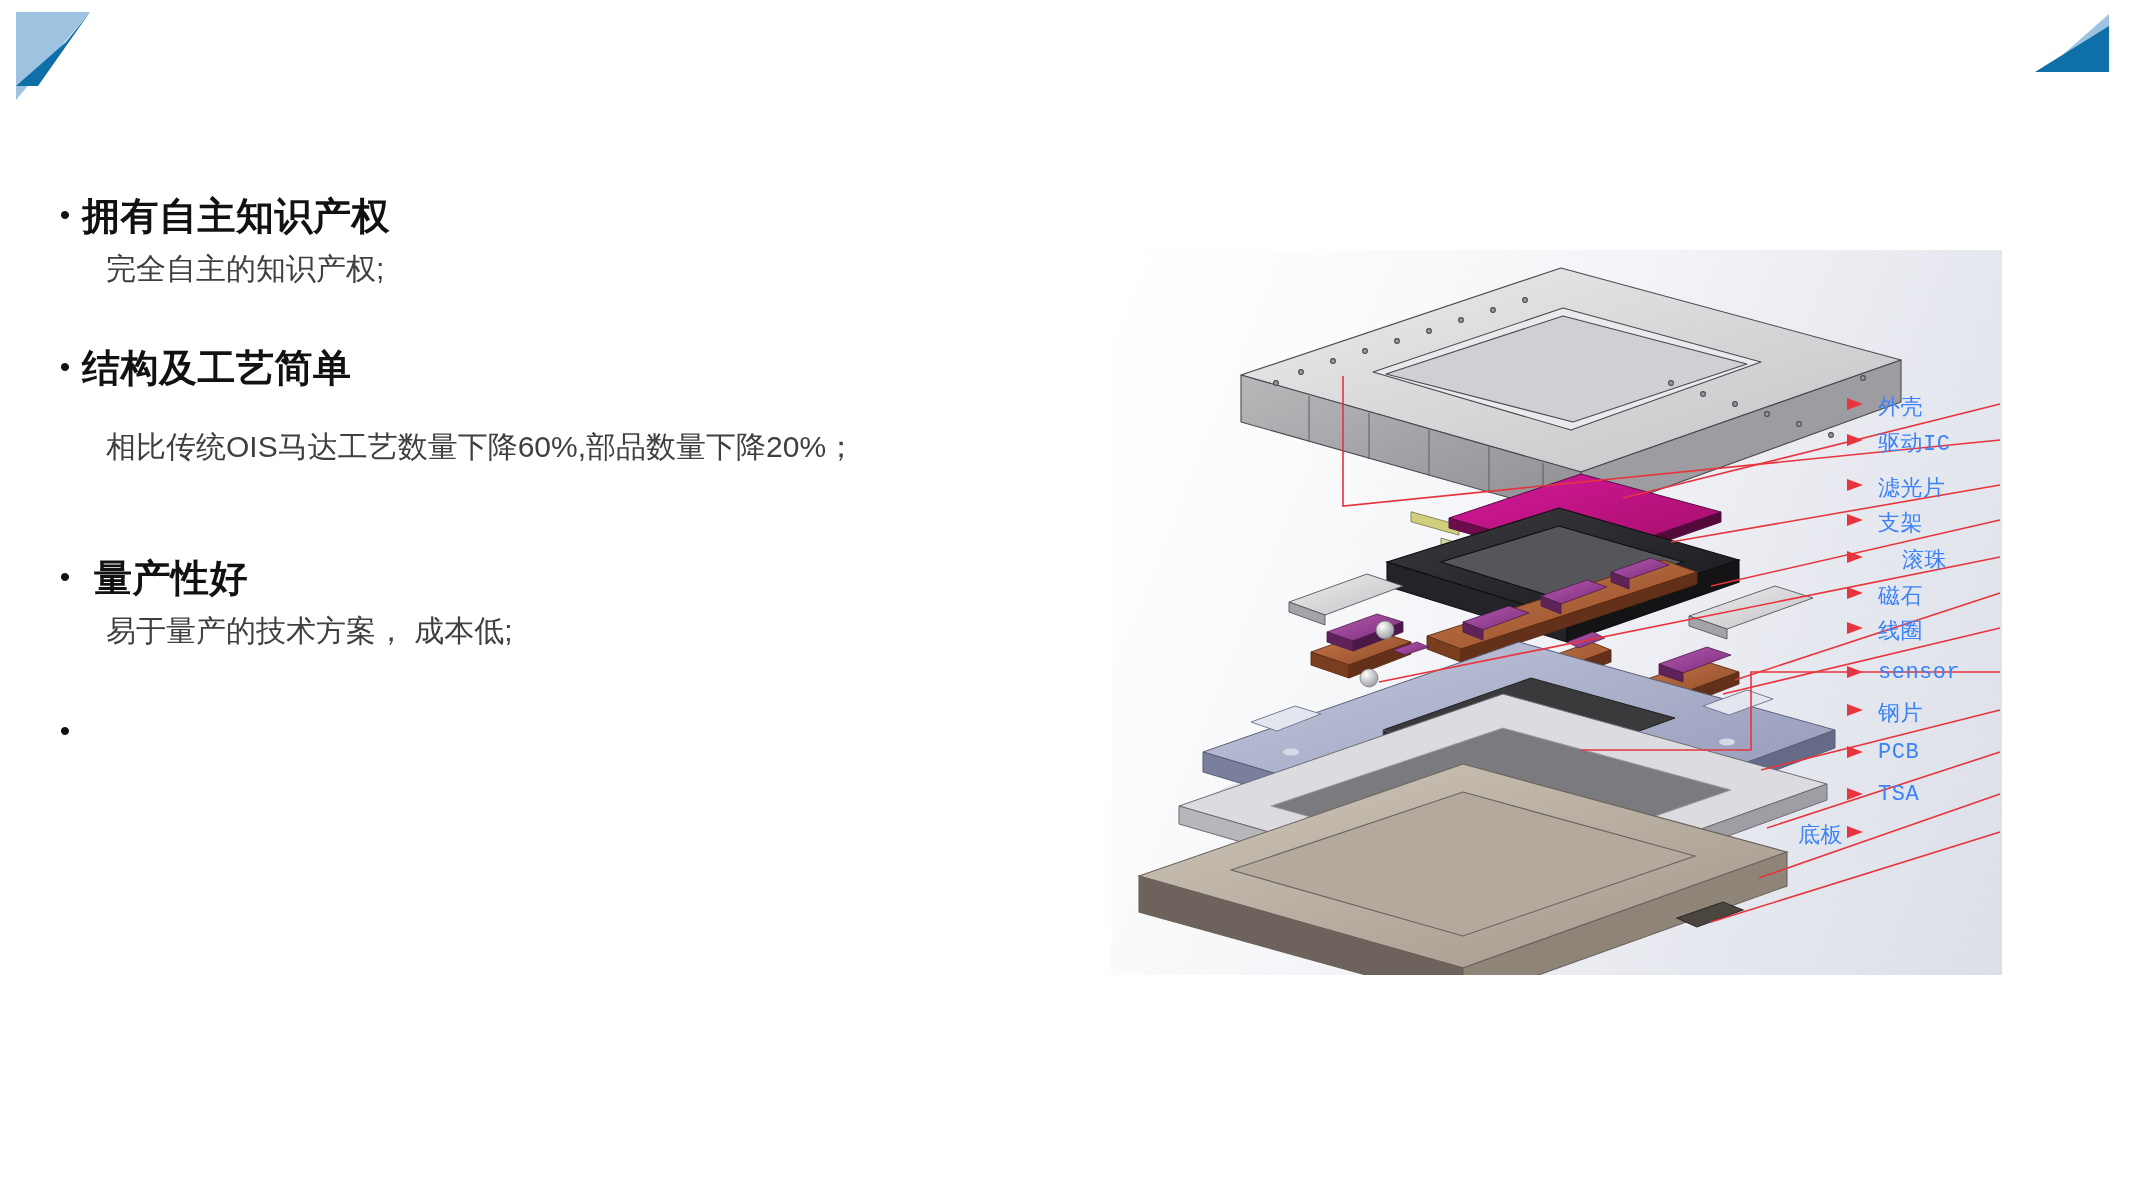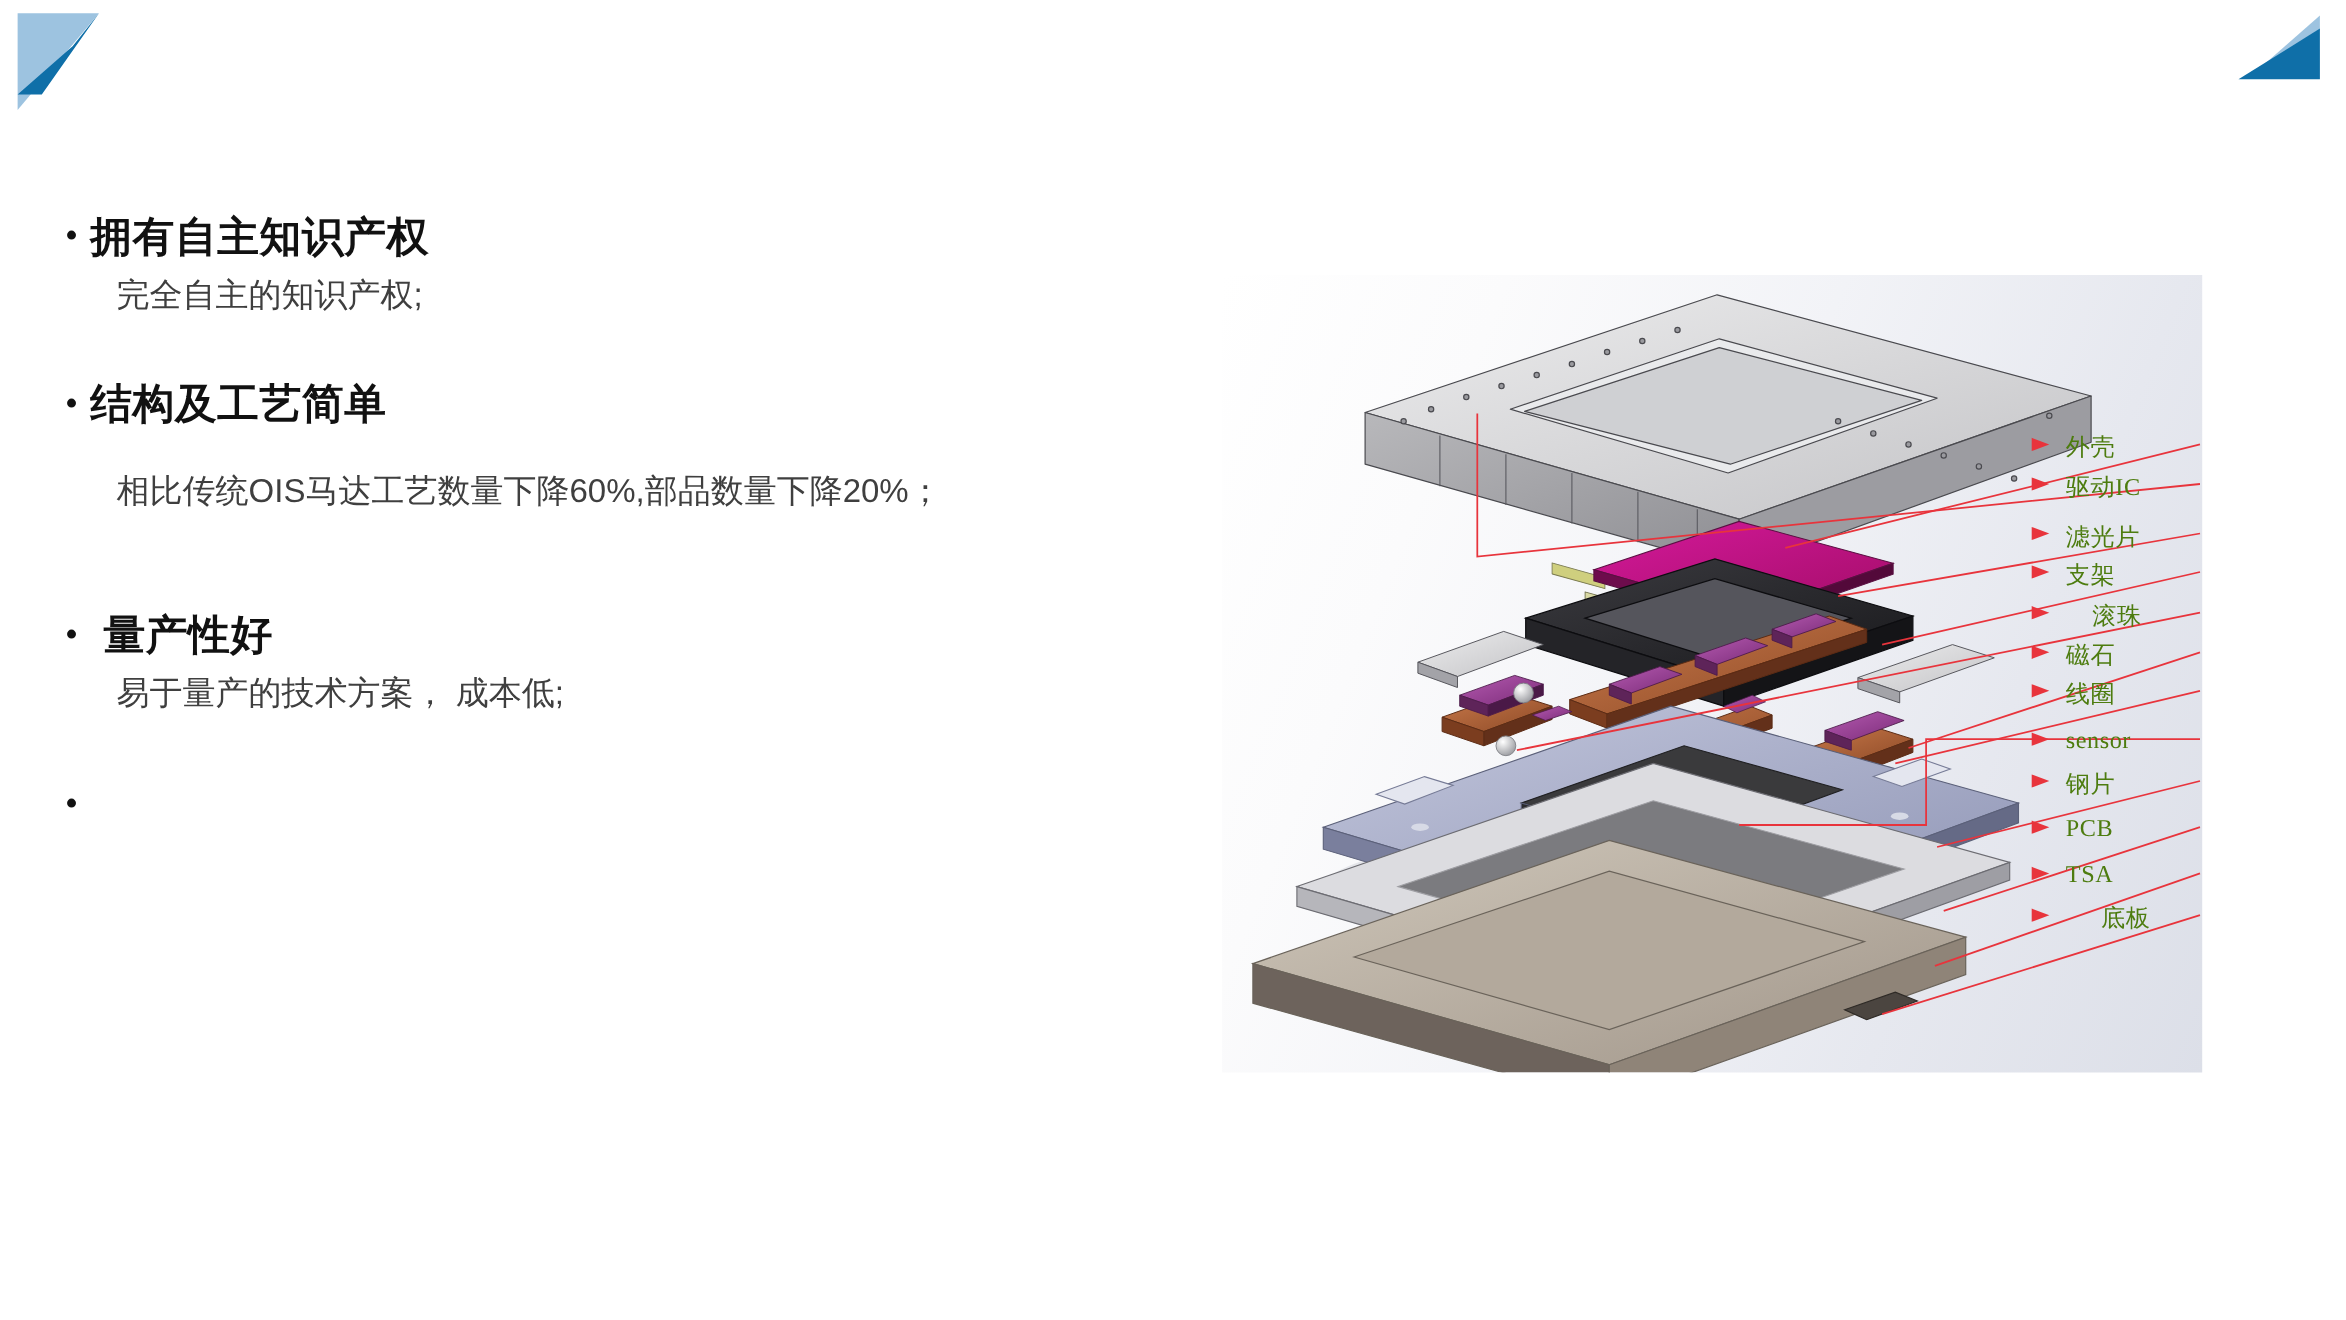--- a/index.html
+++ b/index.html
@@ -77,23 +77,23 @@
         #fbfbfc 22%,
         #f2f3f7 48%,
         #e6e8ef 74%,
         #dcdfe8 100%);
     overflow: hidden;
   }
   .cad-svg { display:block; width: 891px; height: 725px; }
 
   .cad-label {
     position: absolute;
-    font-family: Liberation Serif, serif;
+    font-family: Liberation Mono, monospace;
     font-size: 22px;
-    color: #4d7c0f;
+    color: #3b82f6;
     white-space: nowrap;
     letter-spacing: 0.5px;
   }
 </style>
 </head>
 <body>
 
 <div class="slide">
 
   <div class="corner-tl">
@@ -391,16 +391,16 @@
     <div class="cad-label" style="left:1878px; top:428px;">驱动IC</div>
     <div class="cad-label" style="left:1878px; top:473px;">滤光片</div>
     <div class="cad-label" style="left:1878px; top:508px;">支架</div>
     <div class="cad-label" style="left:1878px; top:545px;margin-left:24px;">滚珠</div>
     <div class="cad-label" style="left:1878px; top:581px;">磁石</div>
     <div class="cad-label" style="left:1878px; top:616px;">线圈</div>
     <div class="cad-label" style="left:1878px; top:660px;">sensor</div>
     <div class="cad-label" style="left:1878px; top:698px;">钢片</div>
     <div class="cad-label" style="left:1878px; top:740px;">PCB</div>
     <div class="cad-label" style="left:1878px; top:782px;">TSA</div>
-    <div class="cad-label" style="left:1910px; top:820px;">底板</div>
+    <div class="cad-label" style="left:1798px; top:820px;">底板</div>
   </div>
 
 </div>
 
 </body></html>

